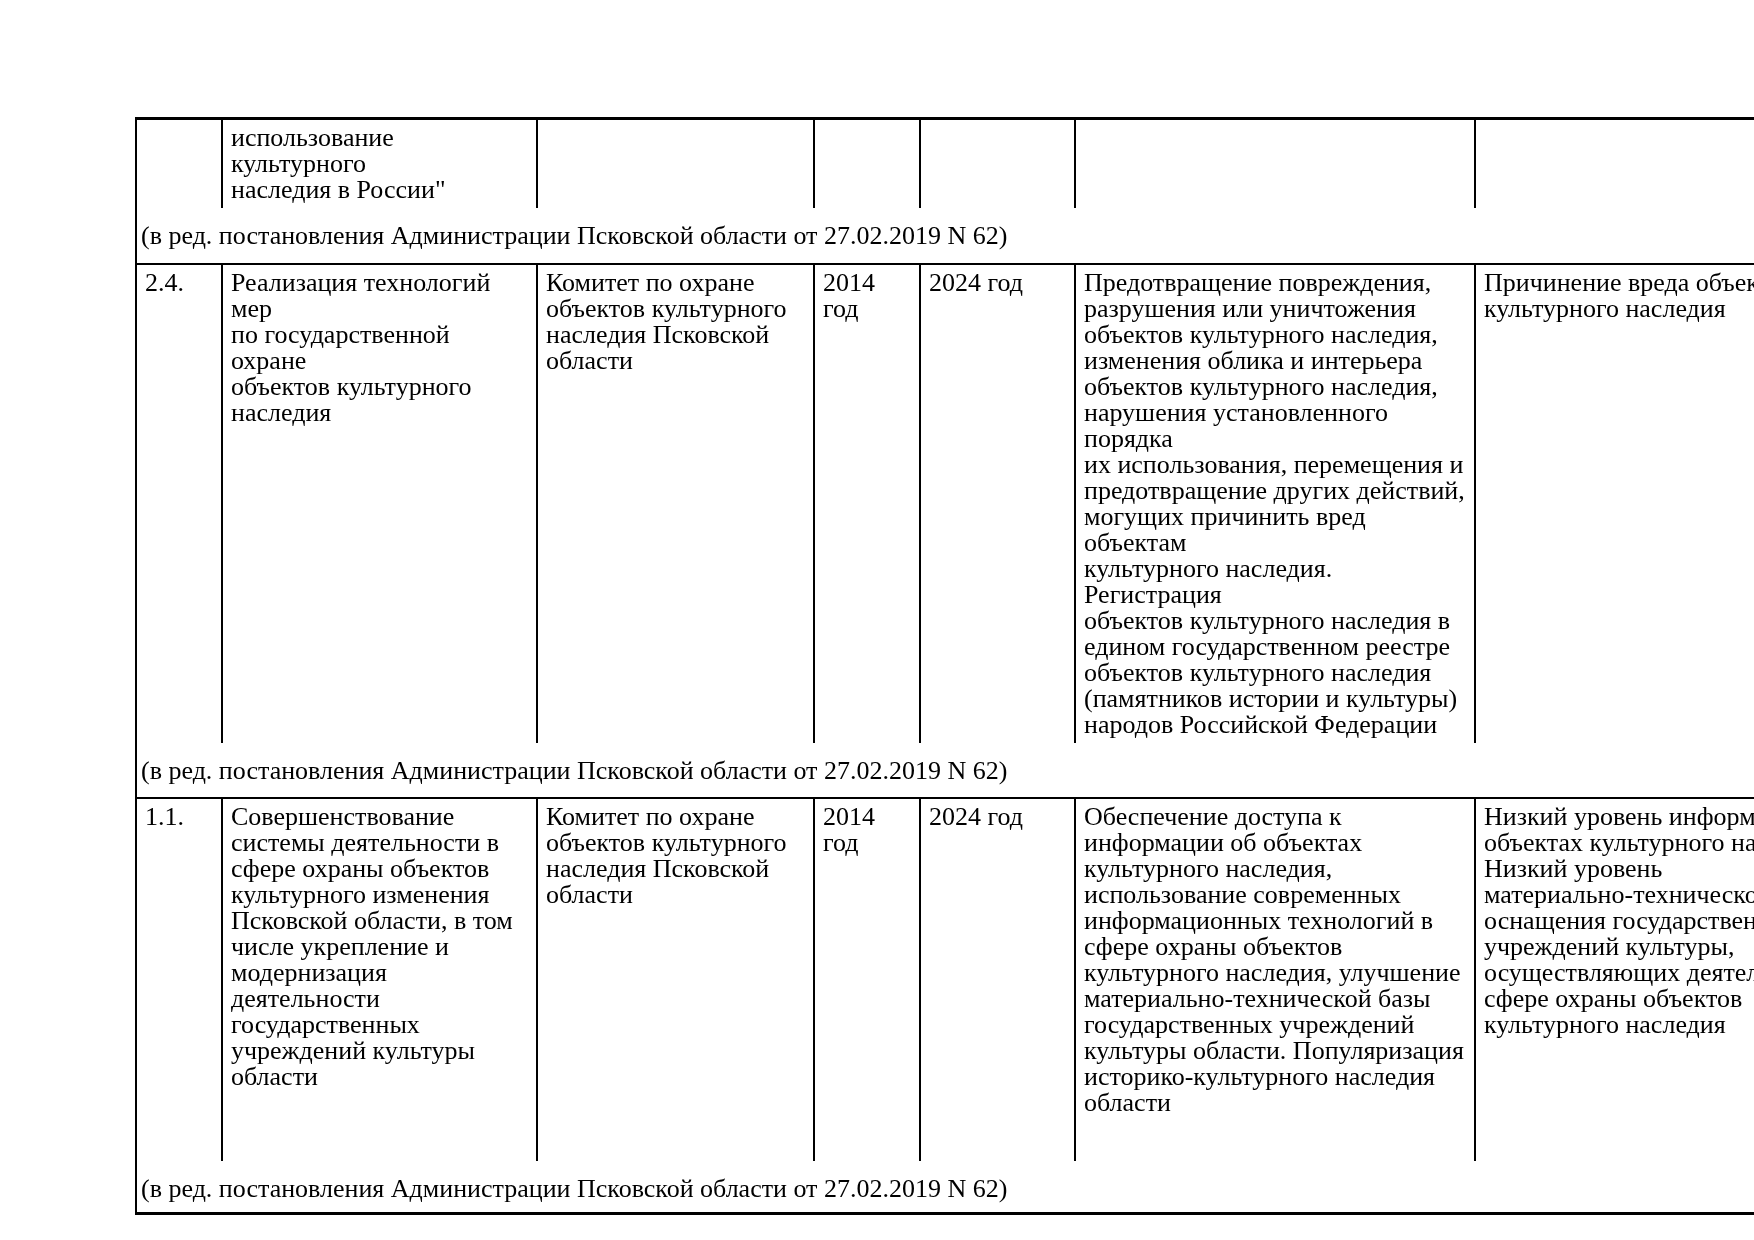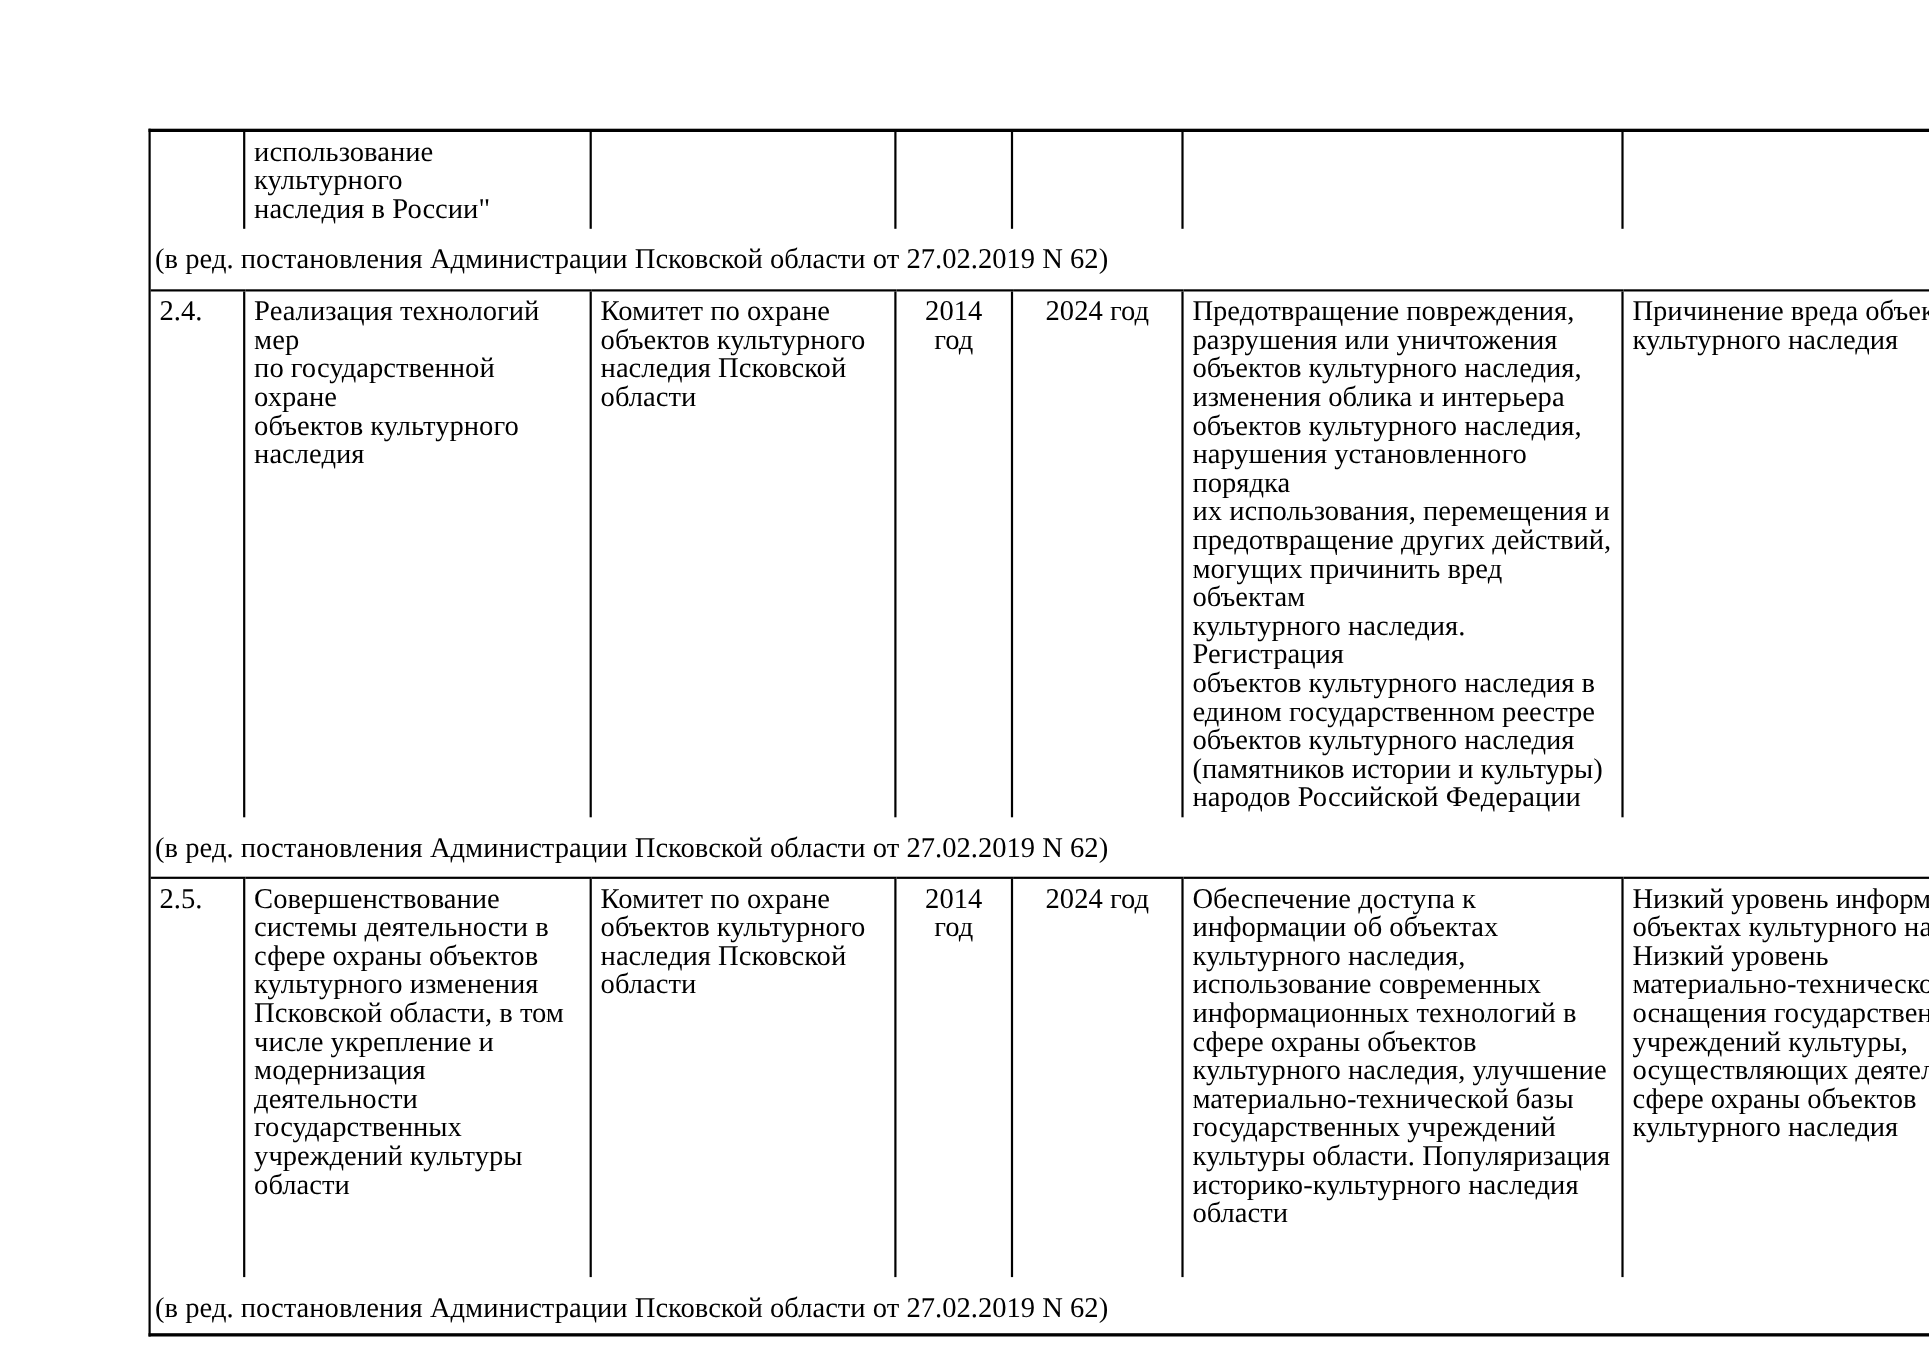--- a/index.html
+++ b/index.html
@@ -43,21 +43,21 @@
   }
   
   tr.r-cells td + td { border-left: 2px solid #000; }
   
   tr.rule-top td { border-top: 2px solid #000; }
   
   tr.r-note td {
     padding: 15px 4px 10px 4px;
     white-space: normal;
   }
-  .c-year { text-align: center; }
+  .c-year { }
   tr.h-part  { height: 76px; }
   tr.h-note1 { height: 56px; }
   tr.h-24    { height: 448px; }
   tr.h-note2 { height: 55px; }
   tr.h-25    { height: 363px; }
   tr.h-note3 { height: 50px; }
 </style>
 </head>
 <body>
 
@@ -119,21 +119,21 @@
 народов Российской Федерации</td>
         <td>Причинение вреда объектам
 культурного наследия</td>
       </tr>
 
       <tr class="r-note h-note2">
         <td colspan="7">(в ред. постановления Администрации Псковской области от 27.02.2019 N 62)</td>
       </tr>
 
       <tr class="r-cells rule-top h-25">
-        <td>2.5.</td>
+        <td>1.1.</td>
         <td>Совершенствование
 системы деятельности в
 сфере охраны объектов
 культурного изменения
 Псковской области, в том
 числе укрепление и
 модернизация деятельности
 государственных
 учреждений культуры
 области</td>

